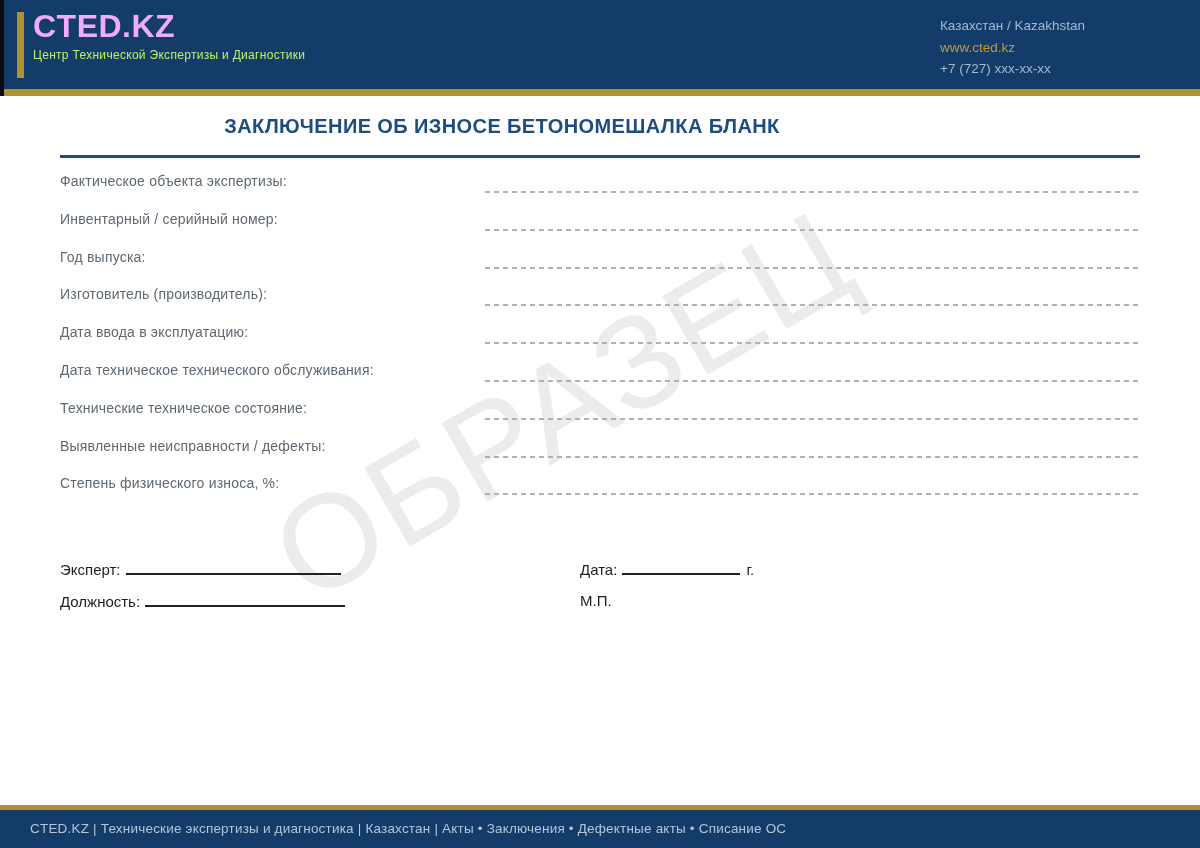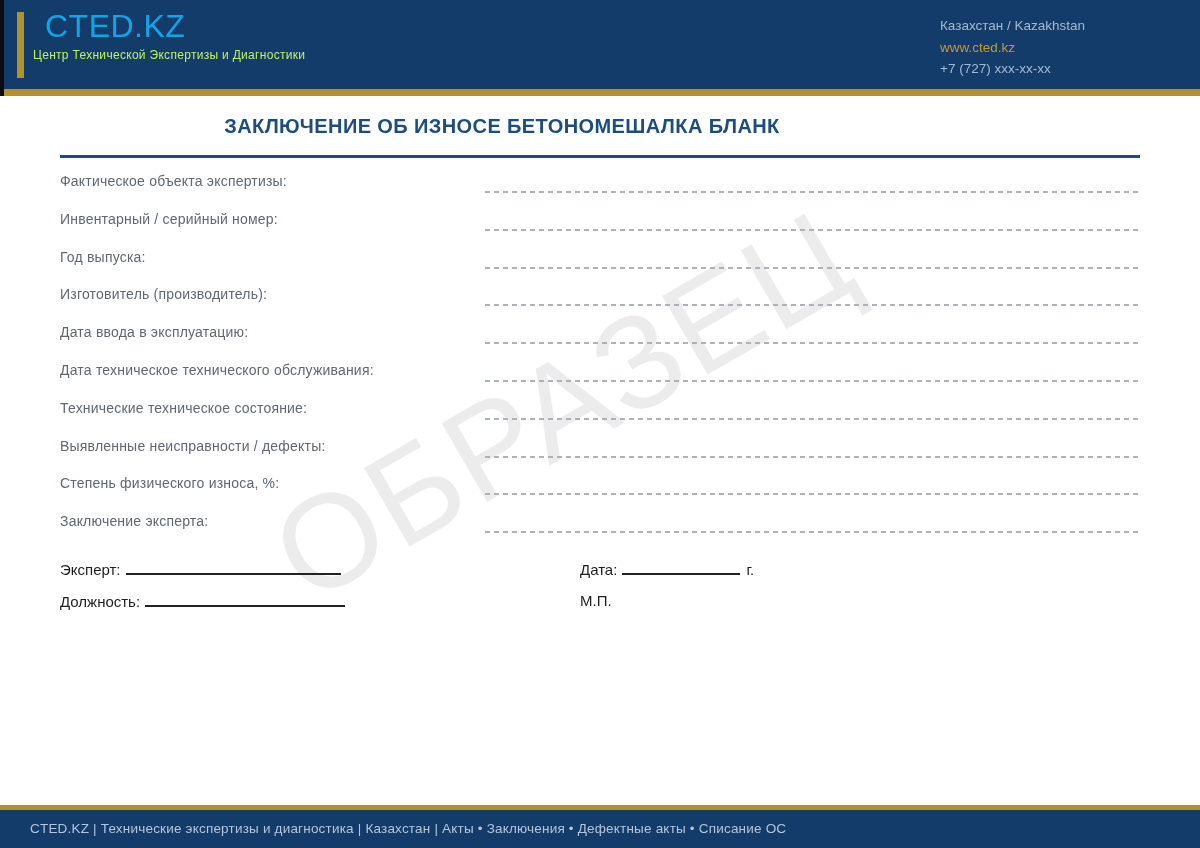--- a/index.html
+++ b/index.html
@@ -4,21 +4,21 @@
 <style>
   html,body{margin:0;padding:0;background:#fff;}
   .page{
     position:relative;width:1200px;height:848px;overflow:hidden;background:#fff;
     font-family:"Liberation Sans",sans-serif;
   }
   
   .header{position:absolute;left:0;top:0;width:1200px;height:89px;background:#133c6b;}
   .edge-strip{position:absolute;left:0;top:0;width:4px;height:96px;background:#0b0b12;z-index:5;}
   .logo-accent{position:absolute;left:17px;top:12px;width:7px;height:66px;background:#b2922f;}
-  .logo{position:absolute;left:33px;top:8px;font-size:32px;font-weight:400;color:#0ea5e9;letter-spacing:.5px;margin-left:12px;}
+  .logo{position:absolute;left:33px;top:8px;font-size:32px;font-weight:700;color:#f0abfc;letter-spacing:.5px;}
   .subtitle{position:absolute;left:33px;top:48px;font-size:12px;color:#bef264;letter-spacing:.3px;}
   .header-right{position:absolute;left:940px;top:15px;font-size:13.5px;line-height:21.5px;}
   .header-right .country{color:#a6b9ce;}
   .header-right .website{color:#c39b32;}
   .header-right .phone{color:#a6b9ce;}
   .gold-bar-top{position:absolute;left:0;top:89px;width:1200px;height:7px;background:#b2922f;}
   
   .doc-title{position:absolute;left:0;top:115px;width:1004px;text-align:center;
     font-size:20px;font-weight:700;color:#1d4d80;letter-spacing:.4px;z-index:2;}
   .title-rule{position:absolute;left:60px;top:155px;width:1080px;height:3px;background:#1d4d80;z-index:2;}
@@ -102,24 +102,20 @@
         <div class="form-line"></div>
       </div>
     <div class="form-row">
         <div class="form-label">Выявленные неисправности / дефекты:</div>
         <div class="form-line"></div>
       </div>
     <div class="form-row">
         <div class="form-label">Степень физического износа, %:</div>
         <div class="form-line"></div>
       </div>
-    <div class="form-row">
-        <div class="form-label">Заключение эксперта:</div>
-        <div class="form-line"></div>
-      </div>
   </div>
 
   <div class="sig">
     <div class="sig-row r1">
       <span>Эксперт:</span><span class="sig-line line-expert"></span>
     </div>
     <div class="sig-right r1">
       <span>Дата:</span><span class="sig-line line-date"></span><span>г.</span>
     </div>
     <div class="sig-row r2">

